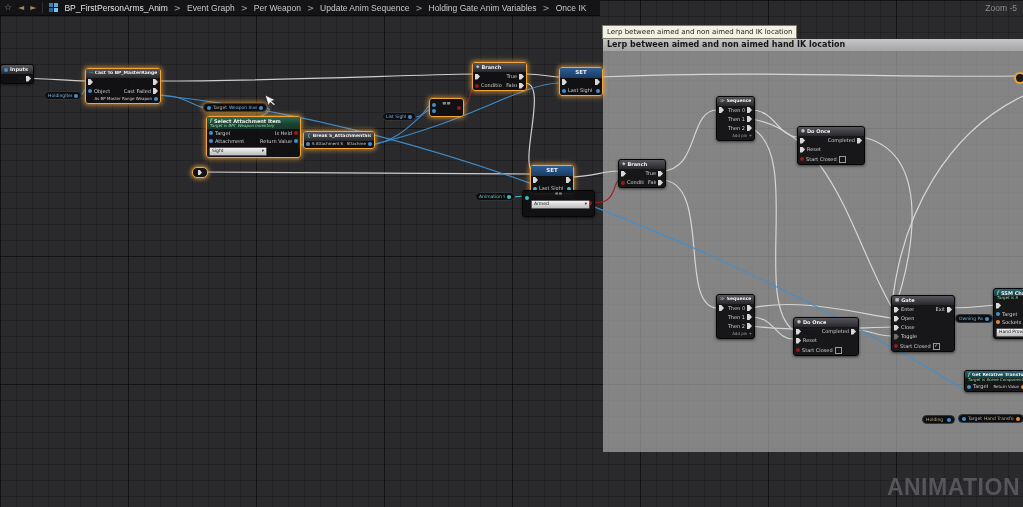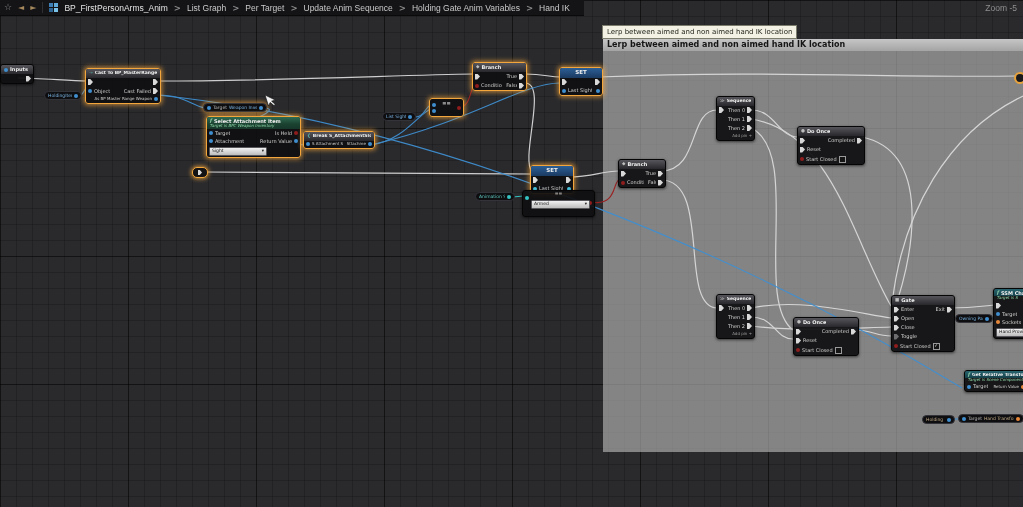--- a/index.html
+++ b/index.html
@@ -135,29 +135,29 @@
     <span class="nav">►</span>
     <span class="vsep"></span>
     <span class="bpicon">
         <i></i>
         <i></i>
         <i></i>
         <i></i>
       </span>
     <span class="crumb first">BP_FirstPersonArms_Anim</span>
     <span class="csep">&gt;</span>
-    <span class="crumb">List Graph</span>
+    <span class="crumb">Event Graph</span>
     <span class="csep">&gt;</span>
-    <span class="crumb">Per Target</span>
+    <span class="crumb">Per Weapon</span>
     <span class="csep">&gt;</span>
     <span class="crumb">Update Anim Sequence</span>
     <span class="csep">&gt;</span>
     <span class="crumb">Holding Gate Anim Variables</span>
     <span class="csep">&gt;</span>
-    <span class="crumb">Hand IK</span>
+    <span class="crumb">Once IK</span>
   </div>
   <div class="zoomlbl">Zoom -5</div>
 
   <div class="tooltip">Lerp between aimed and non aimed hand IK location</div>
 
   <div class="node" style="left:0;top:64px;width:32px;">
     <div class="hd">
         <span class="pd b"></span>
         <span class="lbl">Inputs</span>
       </div>
@@ -599,20 +599,21 @@
     <span class="lbl">Holding Item</span>
       <span class="pd b"></span>
   </div>
   <div class="pill tan" style="left:958px;top:414px;width:66px;">
     <span class="pd b"></span>
       <span class="gray">Target</span>
     <span class="lbl">Hand Transform</span>
       <span class="pd or"></span>
   </div>
 
+  <div class="watermark">ANIMATION</div>
 
   <div class="cursor">
     <svg width="12" height="14">
         <path d="M1 0 L4.5 11 L6.2 7.4 L10 10.6 L11.2 9.2 L7.6 6.2 L11.3 5 Z" fill="#f2f2f2" stroke="#1a1a1a" stroke-width="0.7"></path>
       </svg>
   </div>
 
 </div>
 
 </body></html>

